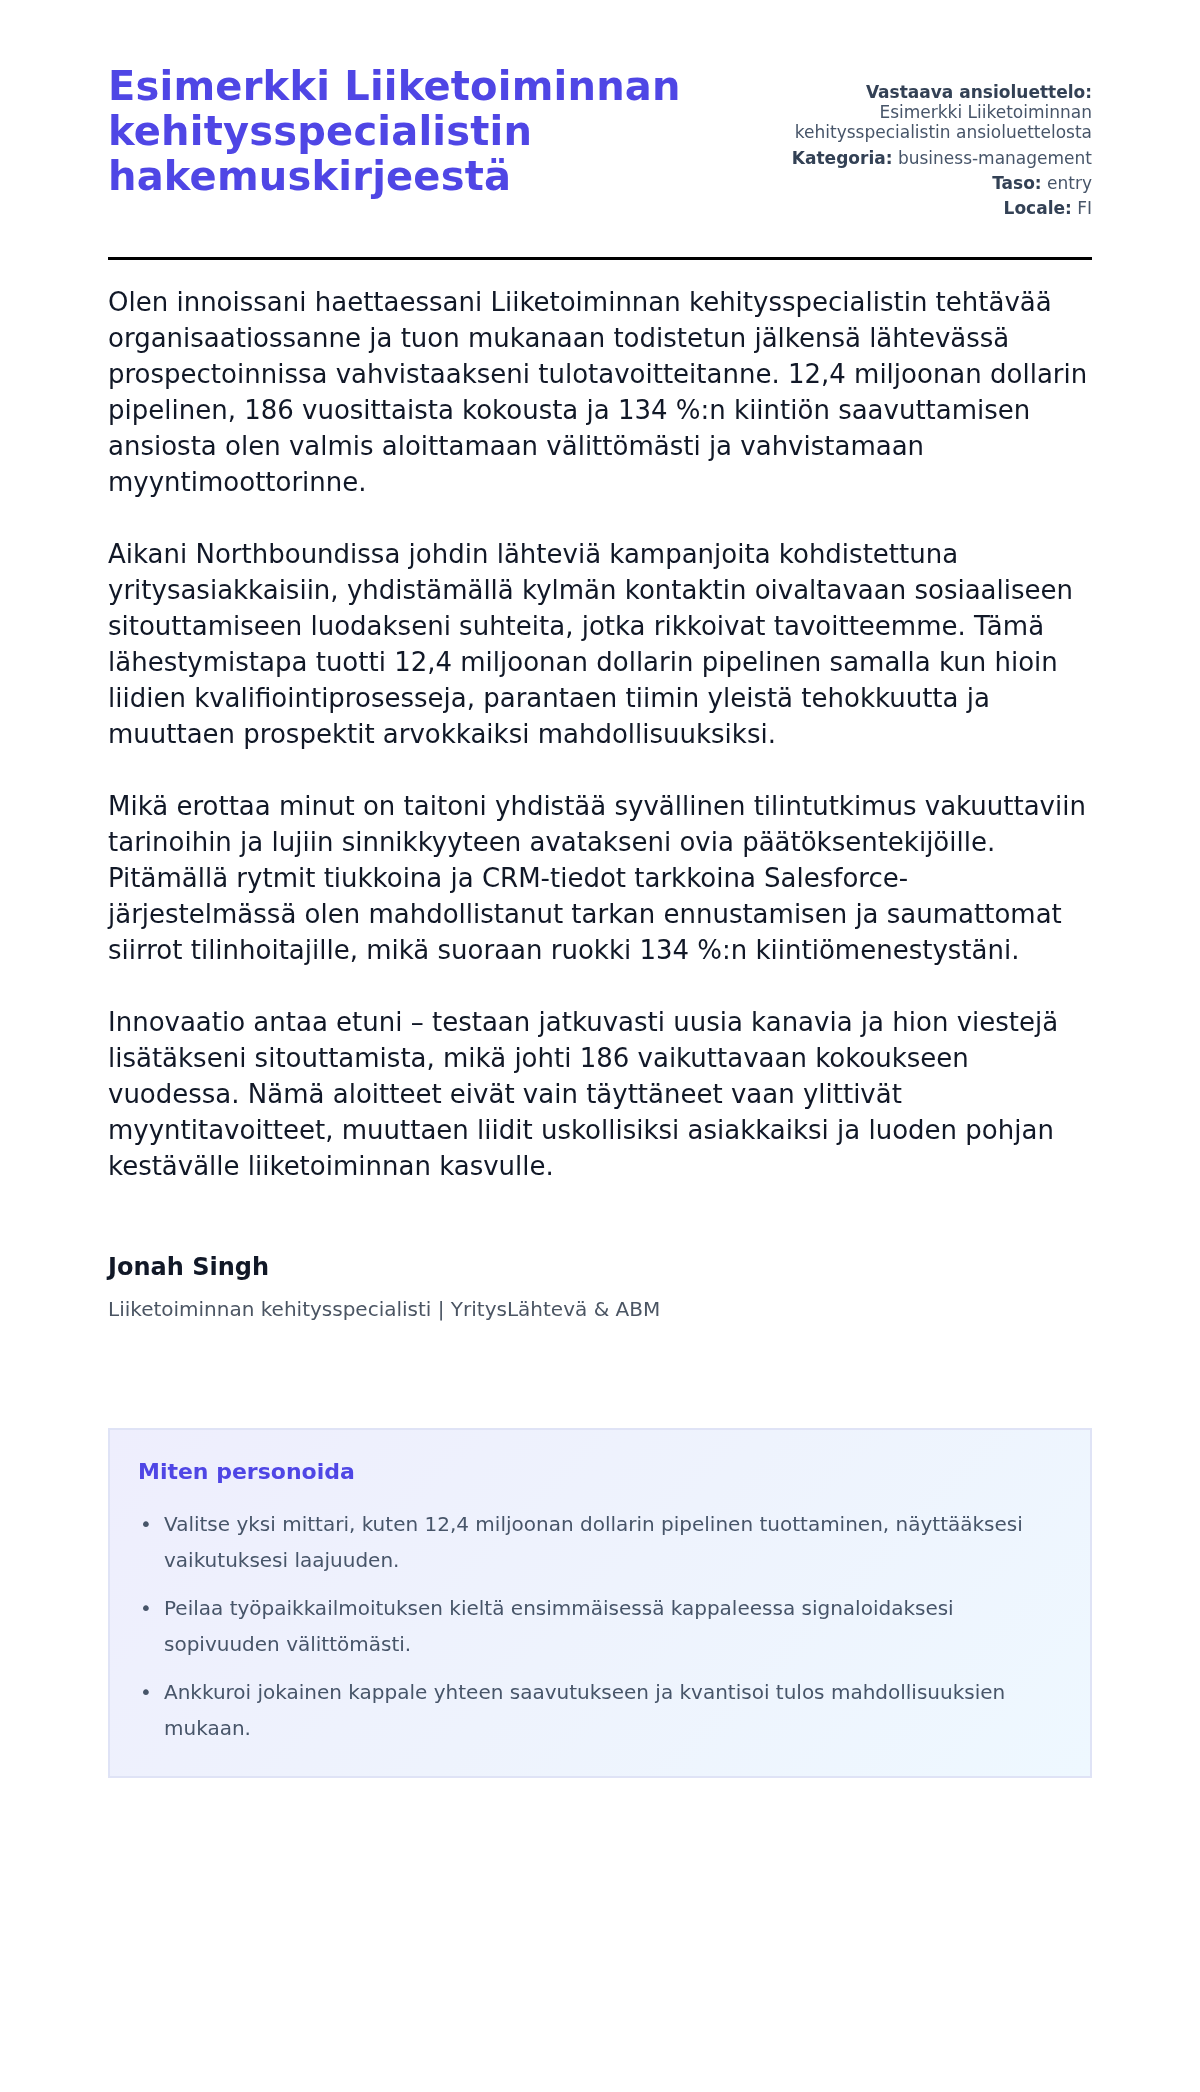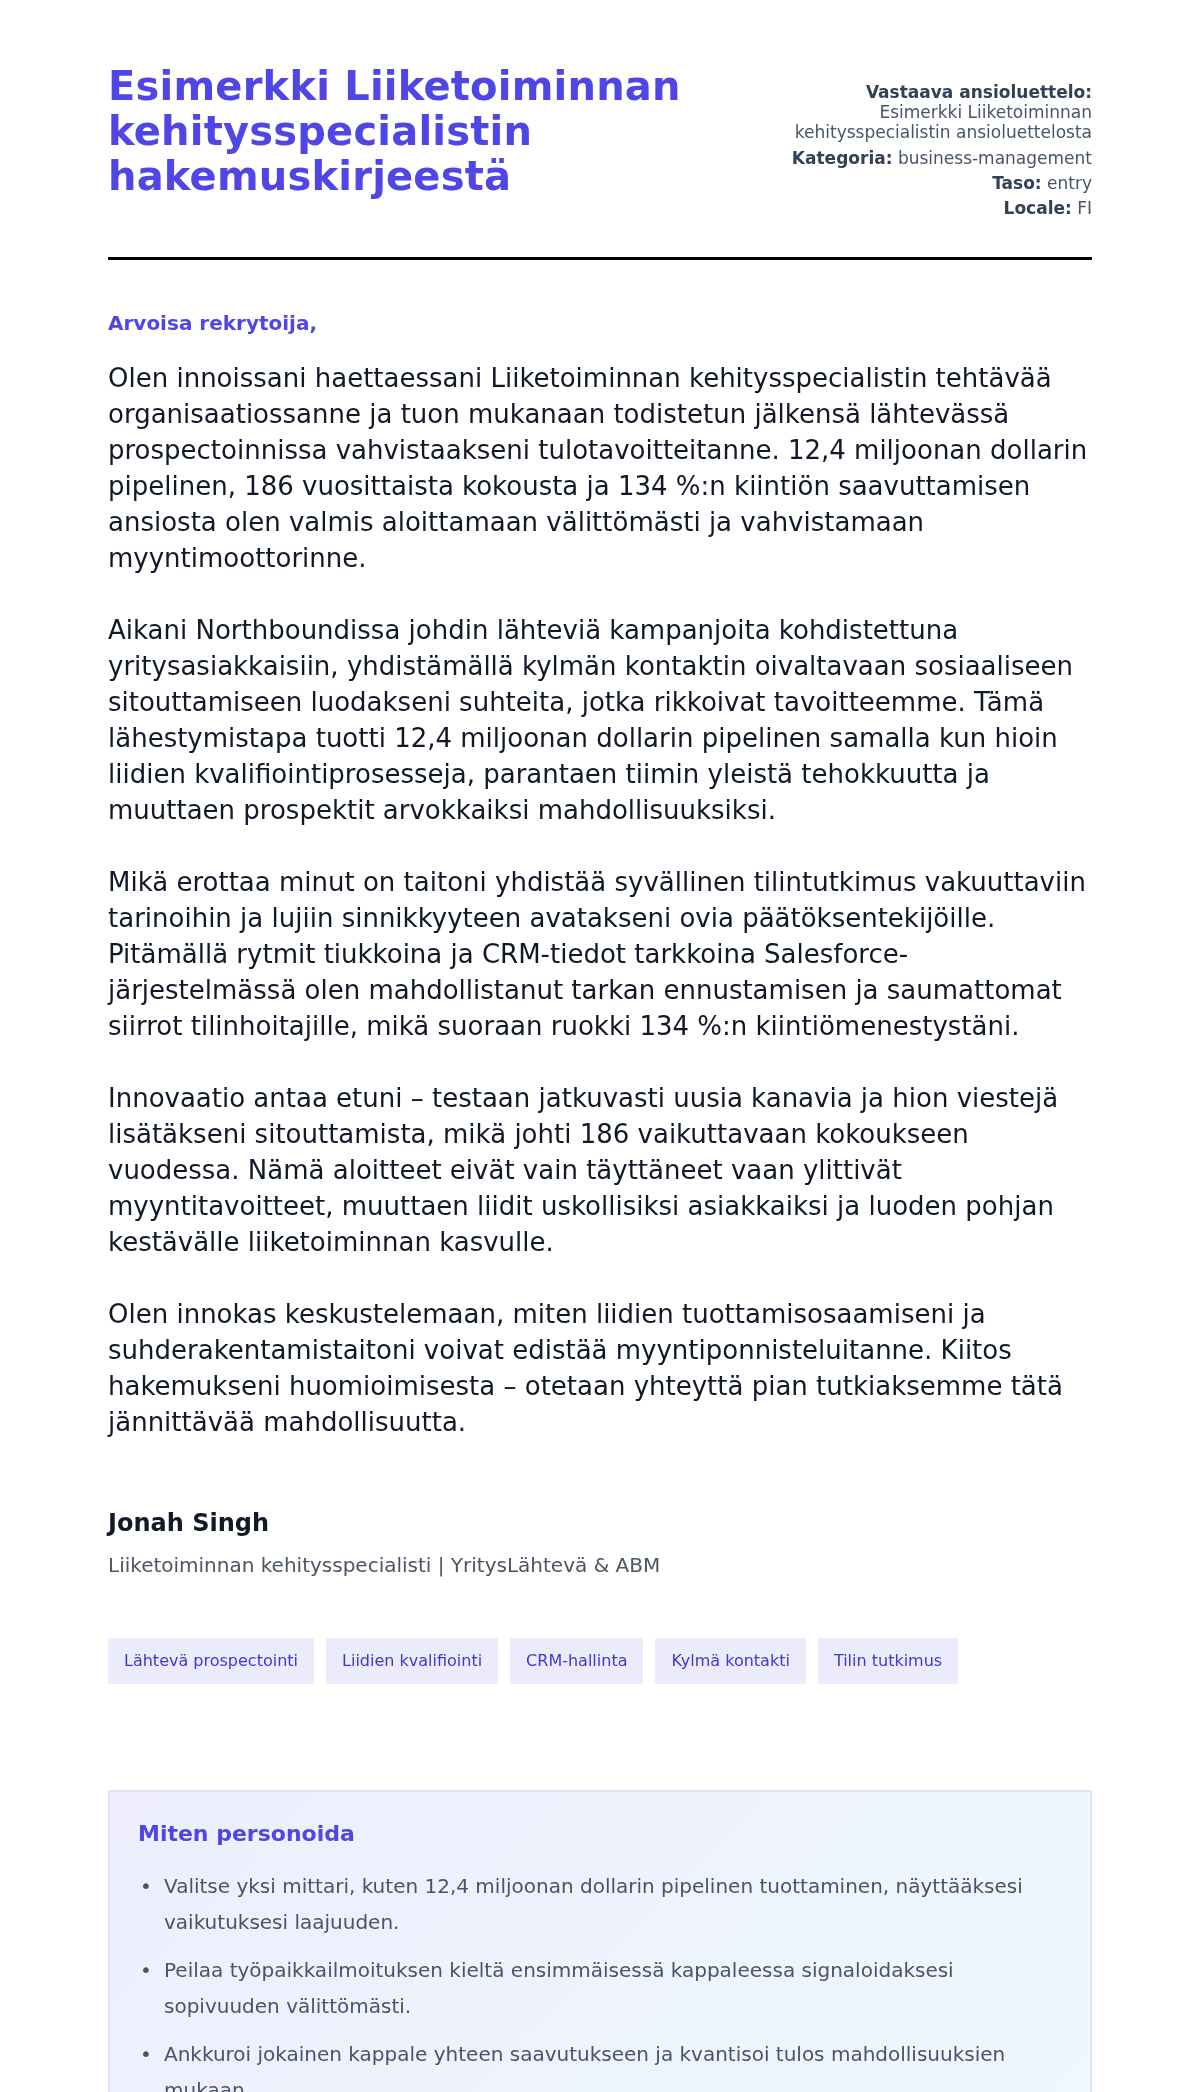--- a/index.html
+++ b/index.html
@@ -146,42 +146,33 @@
         <b>Taso:</b>
         <span>entry</span>
       </div>
       <div class="row">
         <b>Locale:</b>
         <span>FI</span>
       </div>
     </div>
   </header>
 
-  <div class="greeting">Arvoisa rekrytoija,</div>
 
   <section class="body">
     <p>Olen innoissani haettaessani Liiketoiminnan kehitysspecialistin tehtävää organisaatiossanne ja tuon mukanaan todistetun jälkensä lähtevässä prospectoinnissa vahvistaakseni tulotavoitteitanne. 12,4 miljoonan dollarin pipelinen, 186 vuosittaista kokousta ja 134 %:n kiintiön saavuttamisen ansiosta olen valmis aloittamaan välittömästi ja vahvistamaan myyntimoottorinne.</p>
     <p>Aikani Northboundissa johdin lähteviä kampanjoita kohdistettuna yritysasiakkaisiin, yhdistämällä kylmän kontaktin oivaltavaan sosiaaliseen sitouttamiseen luodakseni suhteita, jotka rikkoivat tavoitteemme. Tämä lähestymistapa tuotti 12,4 miljoonan dollarin pipelinen samalla kun hioin liidien kvalifiointiprosesseja, parantaen tiimin yleistä tehokkuutta ja muuttaen prospektit arvokkaiksi mahdollisuuksiksi.</p>
     <p>Mikä erottaa minut on taitoni yhdistää syvällinen tilintutkimus vakuuttaviin tarinoihin ja lujiin sinnikkyyteen avatakseni ovia päätöksentekijöille. Pitämällä rytmit tiukkoina ja CRM-tiedot tarkkoina Salesforce-järjestelmässä olen mahdollistanut tarkan ennustamisen ja saumattomat siirrot tilinhoitajille, mikä suoraan ruokki 134 %:n kiintiömenestystäni.</p>
     <p>Innovaatio antaa etuni – testaan jatkuvasti uusia kanavia ja hion viestejä lisätäkseni sitouttamista, mikä johti 186 vaikuttavaan kokoukseen vuodessa. Nämä aloitteet eivät vain täyttäneet vaan ylittivät myyntitavoitteet, muuttaen liidit uskollisiksi asiakkaiksi ja luoden pohjan kestävälle liiketoiminnan kasvulle.</p>
-    <p>Olen innokas keskustelemaan, miten liidien tuottamisosaamiseni ja suhderakentamistaitoni voivat edistää myyntiponnisteluitanne. Kiitos hakemukseni huomioimisesta – otetaan yhteyttä pian tutkiaksemme tätä jännittävää mahdollisuutta.</p>
   </section>
 
   <section class="signature">
     <div class="sig-name">Jonah Singh</div>
     <div class="sig-role">Liiketoiminnan kehitysspecialisti | YritysLähtevä &amp; ABM</div>
   </section>
 
-  <div class="tags">
-    <span class="tag">Lähtevä prospectointi</span>
-    <span class="tag">Liidien kvalifiointi</span>
-    <span class="tag">CRM-hallinta</span>
-    <span class="tag">Kylmä kontakti</span>
-    <span class="tag">Tilin tutkimus</span>
-  </div>
 
   <aside class="tips">
     <h3 class="tips-title">Miten personoida</h3>
     <ul>
       <li>
         <span class="bullet">•</span>
         <span>Valitse yksi mittari, kuten 12,4 miljoonan dollarin pipelinen tuottaminen, näyttääksesi vaikutuksesi laajuuden.</span>
       </li>
       <li>
         <span class="bullet">•</span>

